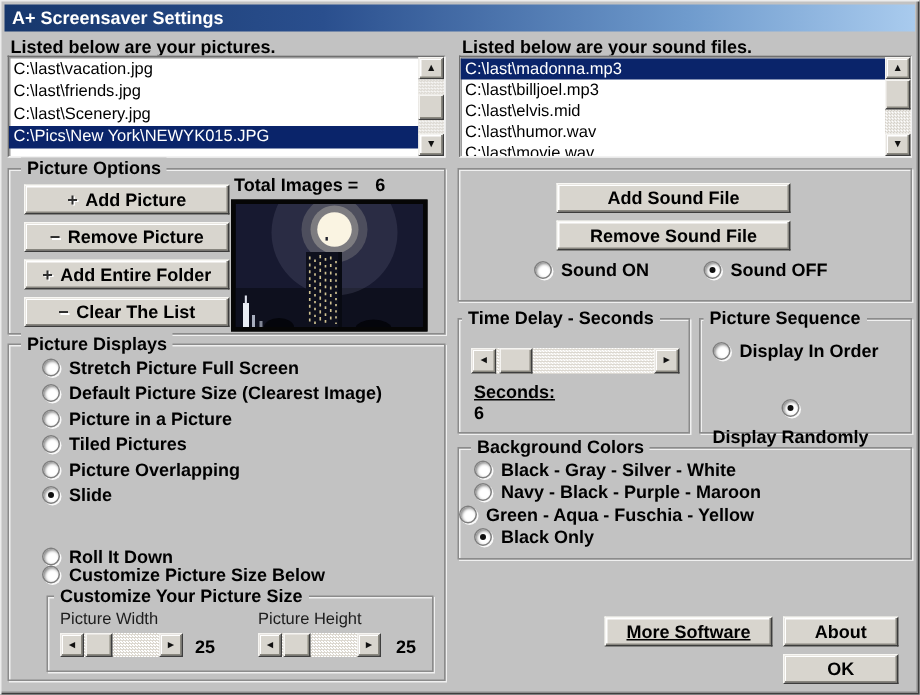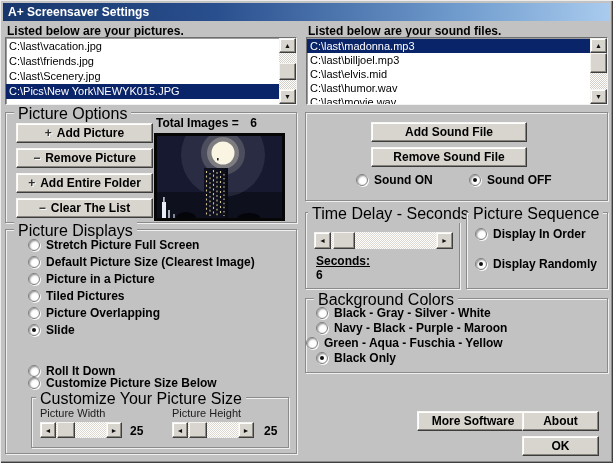--- a/index.html
+++ b/index.html
@@ -29,21 +29,21 @@
     border-color:#f5f4f1 #3e3e3e #3e3e3e #f5f4f1;box-shadow:inset -1px -1px 0 #8a887f;}
   .hscroll{position:absolute;display:flex;}
   .hscroll .sb-btn{width:17px;height:100%;}
   .h-track{flex:1;position:relative;background:#ece9e2;
     background-image:repeating-conic-gradient(#ffffff 0% 25%, #dcd8d0 0% 50%);background-size:2px 2px;}
   .h-thumb{position:absolute;top:0;height:100%;background:#d8d5ce;border:1px solid;
     border-color:#f5f4f1 #3e3e3e #3e3e3e #f5f4f1;box-shadow:inset -1px -1px 0 #8a887f;}
   
   .group{position:absolute;border:1px solid #8b8b8b;box-shadow:inset 1px 1px 0 #f0f0f0, 1px 1px 0 #f0f0f0;}
   .legend{position:absolute;top:-8px;left:8px;background:#c2c2c2;padding:0 4px;
-    font-weight:normal;font-size:16px;color:#000;white-space:nowrap;}
+    font-weight:bold;font-size:12px;color:#000;white-space:nowrap;}
   
   .btn{position:absolute;background:#d8d5ce;border:1px solid;border-color:#f8f7f4 #3c3c3c #3c3c3c #f8f7f4;
     box-shadow:inset -1px -1px 0 #87857e, inset 1px 1px 0 #ffffff;
     font-weight:bold;font-size:12px;color:#000;display:flex;align-items:center;justify-content:center;gap:5px;cursor:default;}
   .pm{font-weight:bold;font-size:12px;line-height:10px;color:#2e2e2e;text-shadow:1px 1px 0 #fff;}
   
   .radio-row{position:absolute;display:flex;align-items:center;gap:6px;height:14px;cursor:default;}
   .radio{width:12px;height:12px;border-radius:50%;background:#fff;border:1px solid #7e7e7e;
     box-shadow:inset 1px 1px 2px rgba(0,0,0,.45), 1px 1px 0 rgba(255,255,255,.9);position:relative;flex:none;}
   .radio.checked::after{content:"";position:absolute;left:3px;top:3px;width:4px;height:4px;border-radius:50%;background:#101010;}
@@ -189,21 +189,21 @@
     <div class="val" style="left:10px;top:41px;text-decoration:underline;">Seconds:</div>
     <div class="val" style="left:10px;top:55px;">6</div>
   </div>
 
   <div class="group" style="left:466px;top:212px;width:142px;height:77px;">
     <span class="legend" style="left:2px;">Picture Sequence</span>
     <div class="radio-row" style="left:8px;top:14px;">
       <span class="radio"></span>
       <span class="radio-label">Display In Order</span>
     </div>
-    <div class="radio-row" style="left:8px;top:44px;">
+    <div class="radio-row" style="left:8px;top:53px;flex-direction:column;">
       <span class="radio checked"></span>
       <span class="radio-label">Display Randomly</span>
     </div>
   </div>
 
   <div class="group" style="left:305px;top:298px;width:303px;height:75px;text-align:right;">
     <span class="legend">Background Colors</span>
     <div class="radio-row" style="left:10px;top:7px;">
       <span class="radio"></span>
       <span class="radio-label">Black - Gray - Silver - White</span>
@@ -281,21 +281,21 @@
             <div class="h-thumb" style="left:1px;width:18px;"></div>
           </div>
         <div class="sb-btn" style="width:16px;">
             <span>►</span>
           </div>
       </div>
       <div class="val" style="left:232px;top:26px;">25</div>
     </div>
   </div>
 
-  <div class="btn" style="left:417px;top:411px;width:112px;height:20px;">
+  <div class="btn" style="left:403px;top:411px;width:112px;height:20px;text-decoration:underline;">
     <span>More Software</span>
   </div>
   <div class="btn" style="left:522px;top:411px;width:77px;height:20px;">
     <span>About</span>
   </div>
   <div class="btn" style="left:522px;top:436px;width:77px;height:20px;">
     <span>OK</span>
   </div>
 
 </div>

